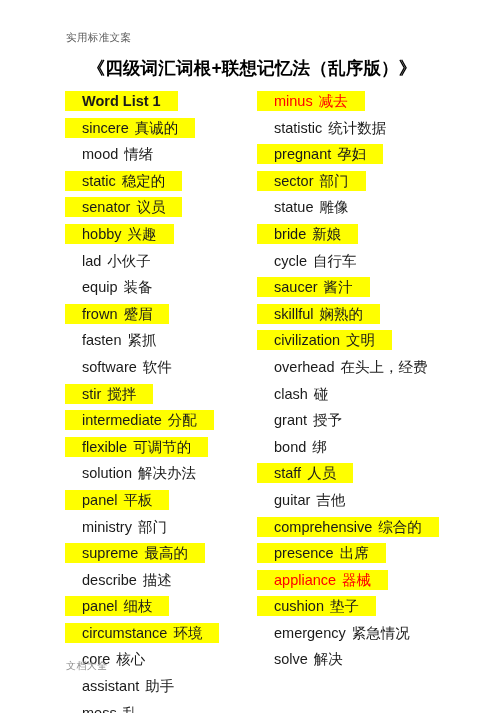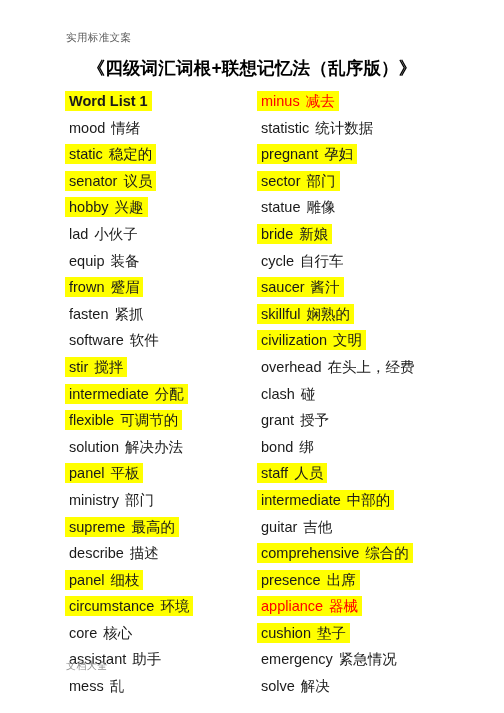--- a/index.html
+++ b/index.html
@@ -66,21 +66,21 @@
   .entry {
     height: 26.6px;
     line-height: 26.6px;
     font-size: 14.5px;
     color: #1a1a1a;
     white-space: nowrap;
   }
 
   .entry .txt {
     display: inline;
-    padding: 1px 3px;
+    padding: 1px 16px;
   }
 
   
   .entry.hl .txt {
     background-color: #ffff00;
     box-shadow: 0 0 0 1px #ffff00;
   }
 
   
   .entry.red .txt {
@@ -113,20 +113,21 @@
 
 <div class="page">
 
   <div class="doc-header">实用标准文案</div>
 
   <div class="doc-title">《四级词汇词根+联想记忆法（乱序版）》</div>
 
   <div class="columns">
     <div class="col col-left" id="col-left">
         <div class="entry hl bold"><span class="txt"><span>Word List 1</span></span></div>
+        <div class="entry hl"><span class="txt"><span>sincere</span><span class="cn">真诚的</span></span></div>
         <div class="entry"><span class="txt"><span>mood</span><span class="cn">情绪</span></span></div>
         <div class="entry hl"><span class="txt"><span>static</span><span class="cn">稳定的</span></span></div>
         <div class="entry hl"><span class="txt"><span>senator</span><span class="cn">议员</span></span></div>
         <div class="entry hl"><span class="txt"><span>hobby</span><span class="cn">兴趣</span></span></div>
         <div class="entry"><span class="txt"><span>lad</span><span class="cn">小伙子</span></span></div>
         <div class="entry"><span class="txt"><span>equip</span><span class="cn">装备</span></span></div>
         <div class="entry hl"><span class="txt"><span>frown</span><span class="cn">蹙眉</span></span></div>
         <div class="entry"><span class="txt"><span>fasten</span><span class="cn">紧抓</span></span></div>
         <div class="entry"><span class="txt"><span>software</span><span class="cn">软件</span></span></div>
         <div class="entry hl"><span class="txt"><span>stir</span><span class="cn">搅拌</span></span></div>
@@ -152,21 +153,20 @@
         <div class="entry hl"><span class="txt"><span>bride</span><span class="cn">新娘</span></span></div>
         <div class="entry"><span class="txt"><span>cycle</span><span class="cn">自行车</span></span></div>
         <div class="entry hl"><span class="txt"><span>saucer</span><span class="cn">酱汁</span></span></div>
         <div class="entry hl"><span class="txt"><span>skillful</span><span class="cn">娴熟的</span></span></div>
         <div class="entry hl"><span class="txt"><span>civilization</span><span class="cn">文明</span></span></div>
         <div class="entry"><span class="txt"><span>overhead</span><span class="cn">在头上，经费</span></span></div>
         <div class="entry"><span class="txt"><span>clash</span><span class="cn">碰</span></span></div>
         <div class="entry"><span class="txt"><span>grant</span><span class="cn">授予</span></span></div>
         <div class="entry"><span class="txt"><span>bond</span><span class="cn">绑</span></span></div>
         <div class="entry hl"><span class="txt"><span>staff</span><span class="cn">人员</span></span></div>
-        <div class="entry hl"><span class="txt"><span>intermediate</span><span class="cn">中部的</span></span></div>
         <div class="entry"><span class="txt"><span>guitar</span><span class="cn">吉他</span></span></div>
         <div class="entry hl"><span class="txt"><span>comprehensive</span><span class="cn">综合的</span></span></div>
         <div class="entry hl"><span class="txt"><span>presence</span><span class="cn">出席</span></span></div>
         <div class="entry hl red"><span class="txt"><span>appliance</span><span class="cn">器械</span></span></div>
         <div class="entry hl"><span class="txt"><span>cushion</span><span class="cn">垫子</span></span></div>
         <div class="entry"><span class="txt"><span>emergency</span><span class="cn">紧急情况</span></span></div>
         <div class="entry"><span class="txt"><span>solve</span><span class="cn">解决</span></span></div>
       </div>
   </div>
 

